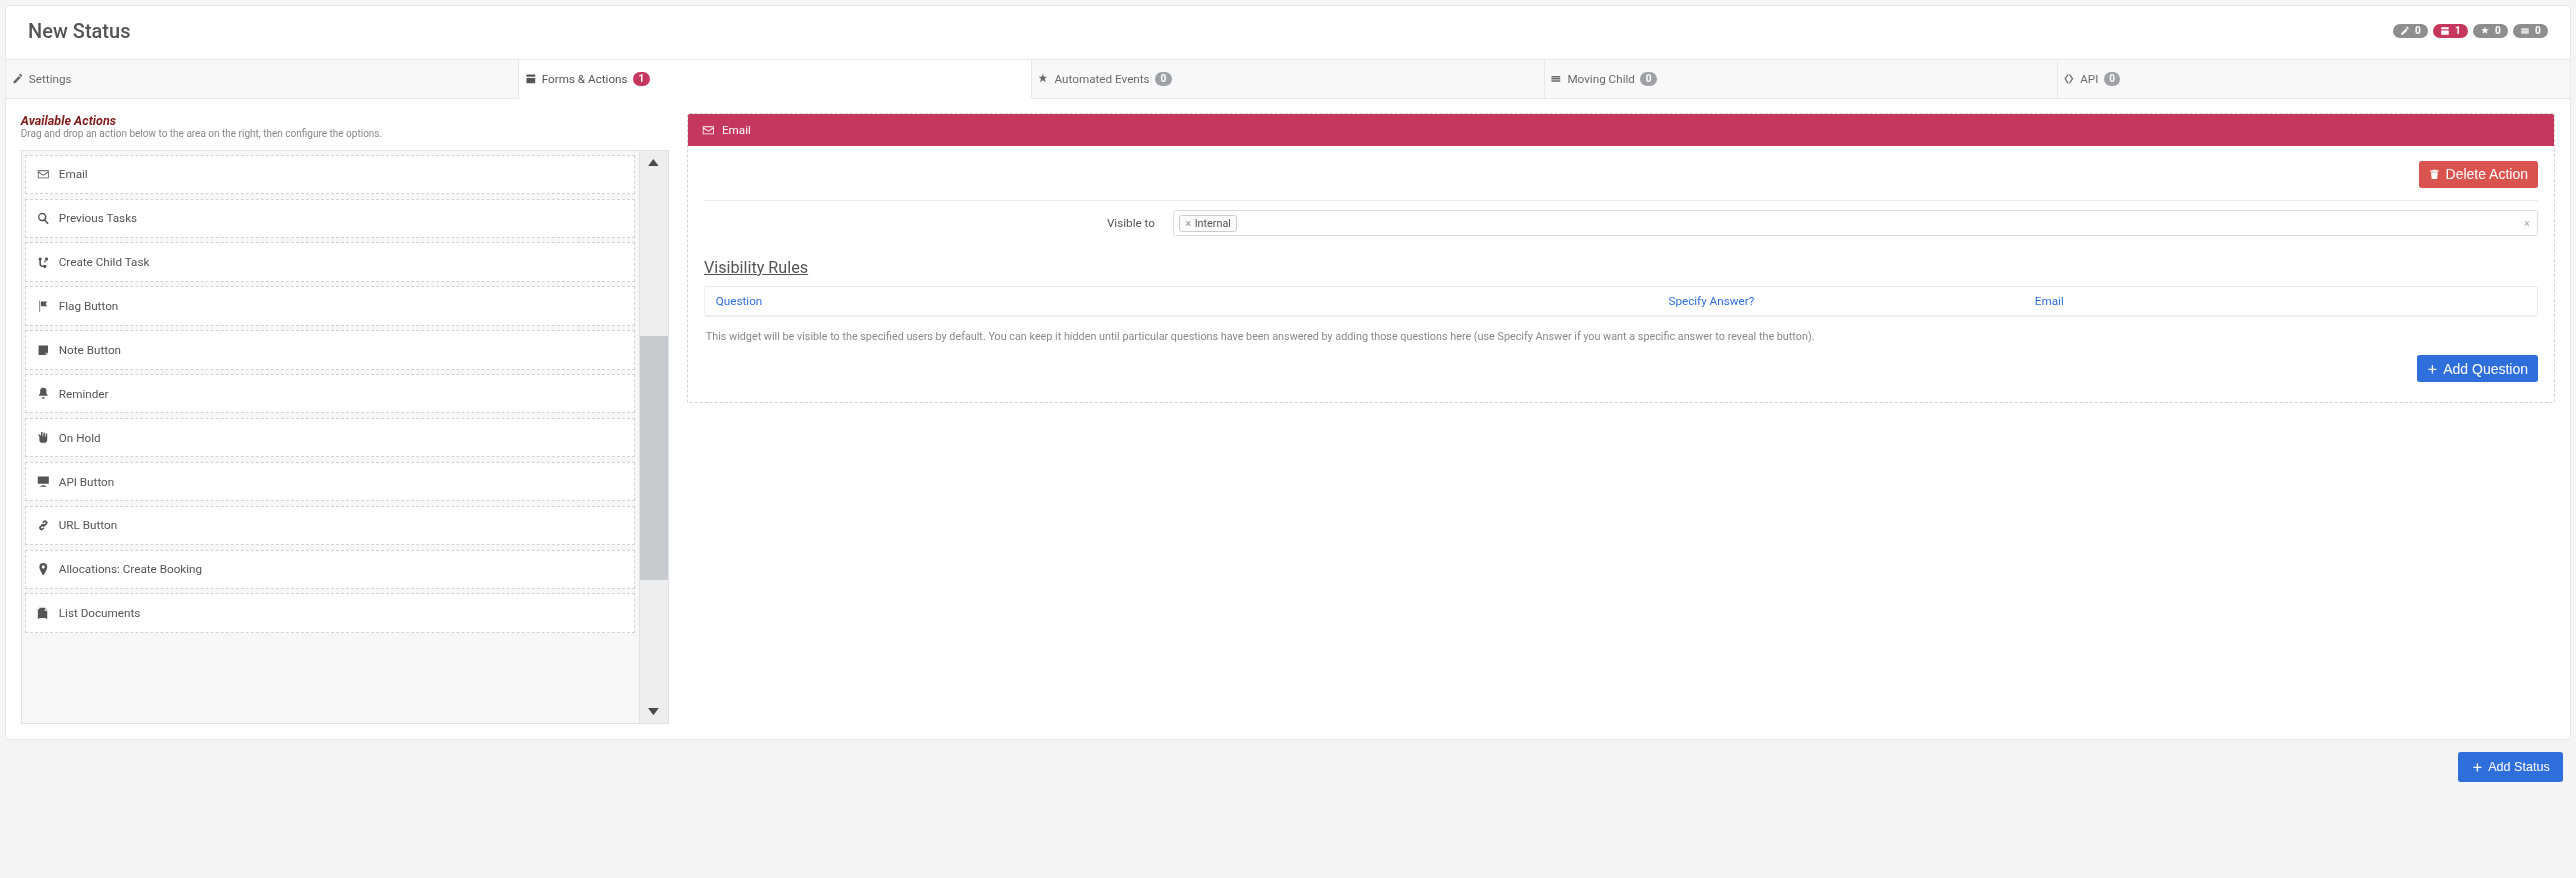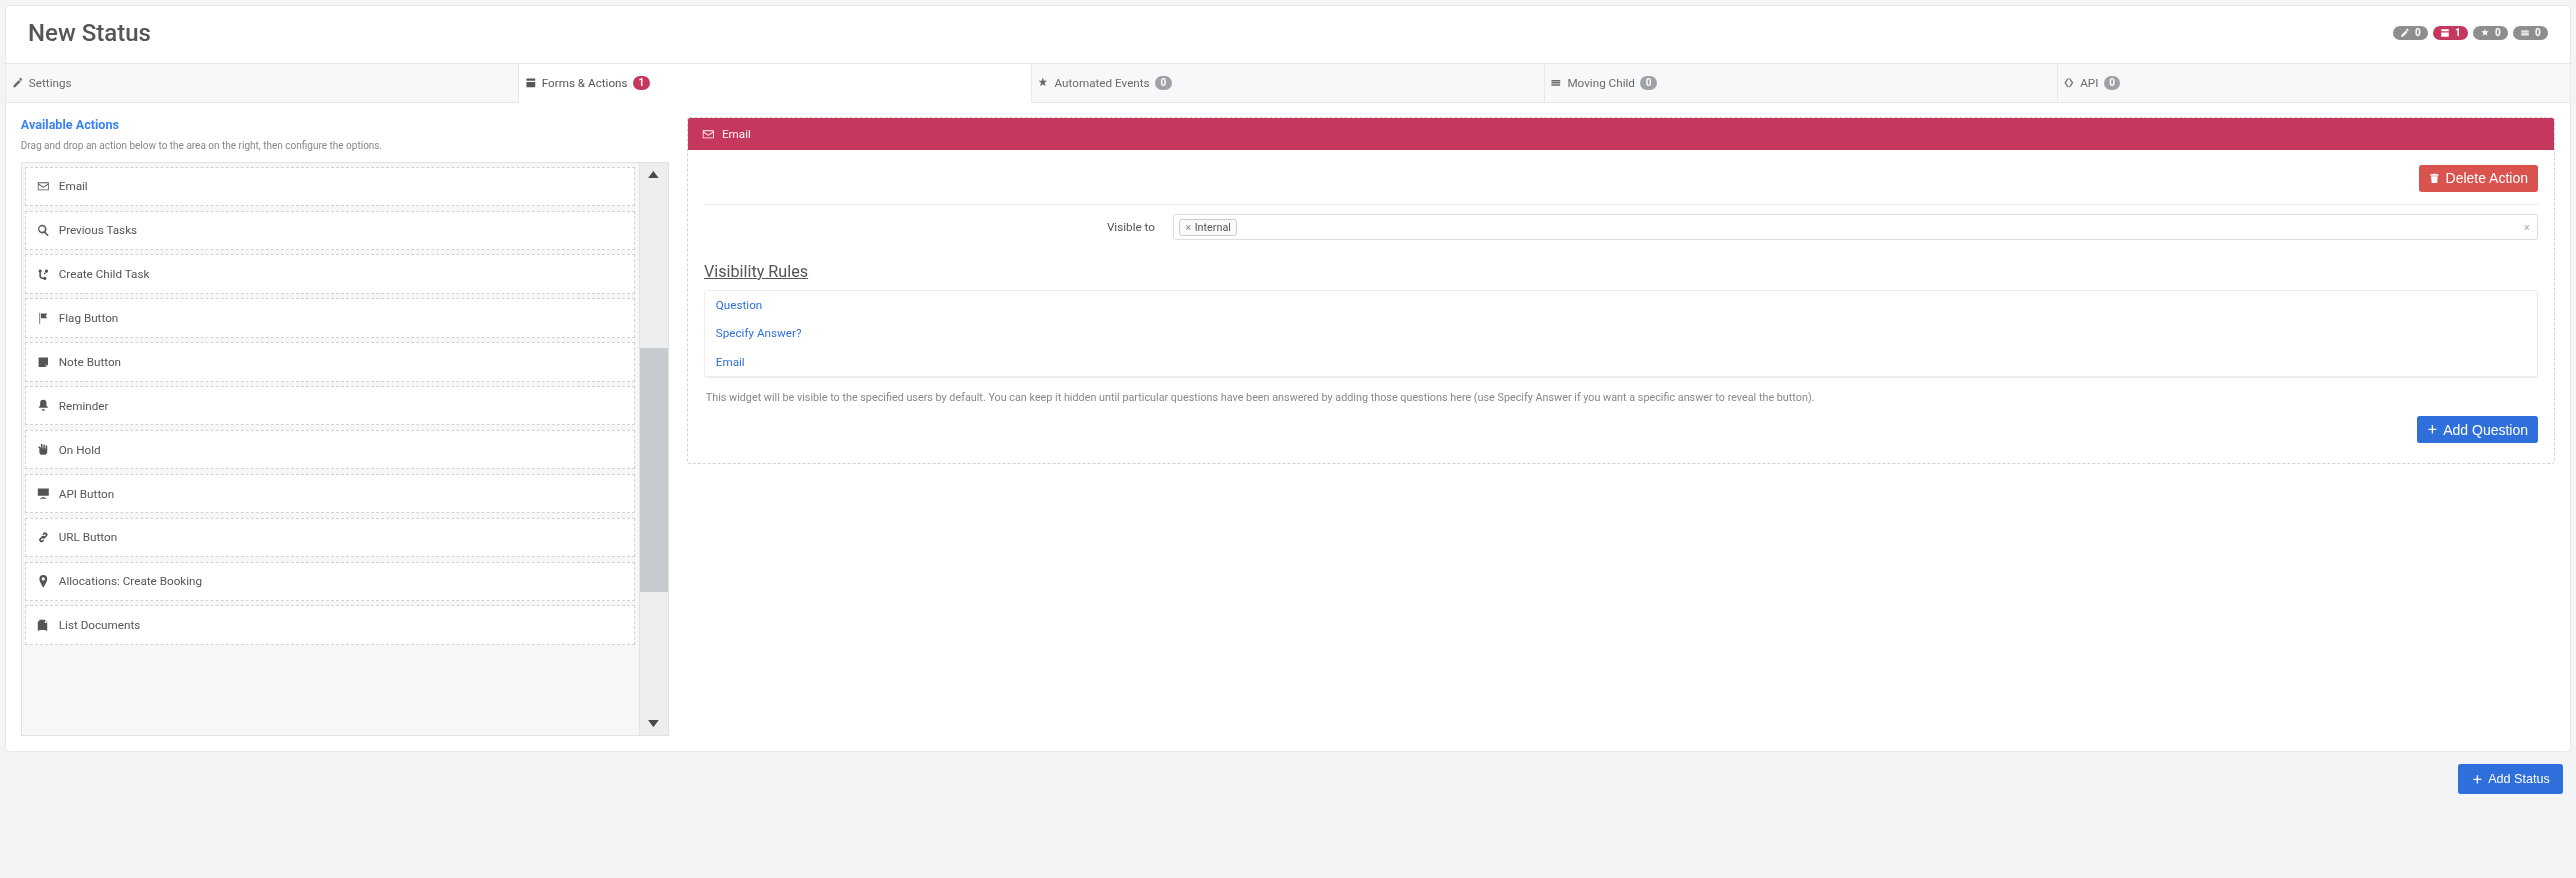--- a/index.html
+++ b/index.html
@@ -17,21 +17,21 @@
     overflow: hidden;
   }
   
   .header {
     display:flex;
     align-items:center;
     justify-content:space-between;
     padding: 12.6px 21.7px 16.2px;
   }
   .header h1 {
-    font-size: 24px;
+    font-size: 20px;
     font-weight: 500;
     color: #555;
   }
   .header-badges { display:flex; gap:5.4px; }
   .pill {
     display:inline-flex;
     align-items:center;
     gap:4.5px;
     font-size:10px;
     font-weight:700;
@@ -89,22 +89,23 @@
     gap: 18px;
     align-items:flex-start;
   }
   .sidebar {
     width: 648px;
     flex-shrink:0;
   }
   .sidebar h3 {
     font-size: 12.6px;
     font-weight:700;
-    color:#3b82f6;
-    margin-bottom:8px;
+    color:#7f1d1d;
+    margin-bottom:0;
+    font-style:italic;
   }
   .sidebar p.hint {
     font-size:10px;
     color:#888;
     margin-bottom:10.8px;
   }
   .actions-wrap {
     position:relative;
     border:0.9px solid #e0e2e4;
     background:#f6f7f7;
@@ -226,21 +227,20 @@
     text-decoration:underline;
   }
   .table {
     width:100%;
     border:0.9px solid #ececec;
     border-radius:2.7px;
   }
   .table-head {
     display:flex;
     border-bottom:0.9px solid #ececec;
-    flex-direction:column;
   }
   .table-head div {
     padding:7.2px 10.8px;
     color:#2f6fdb;
     font-size:11.7px;
     cursor:pointer;
   }
   .col-q { flex:0 0 52%; }
   .col-s { flex:0 0 20%; }
   .col-a { flex:1; }

